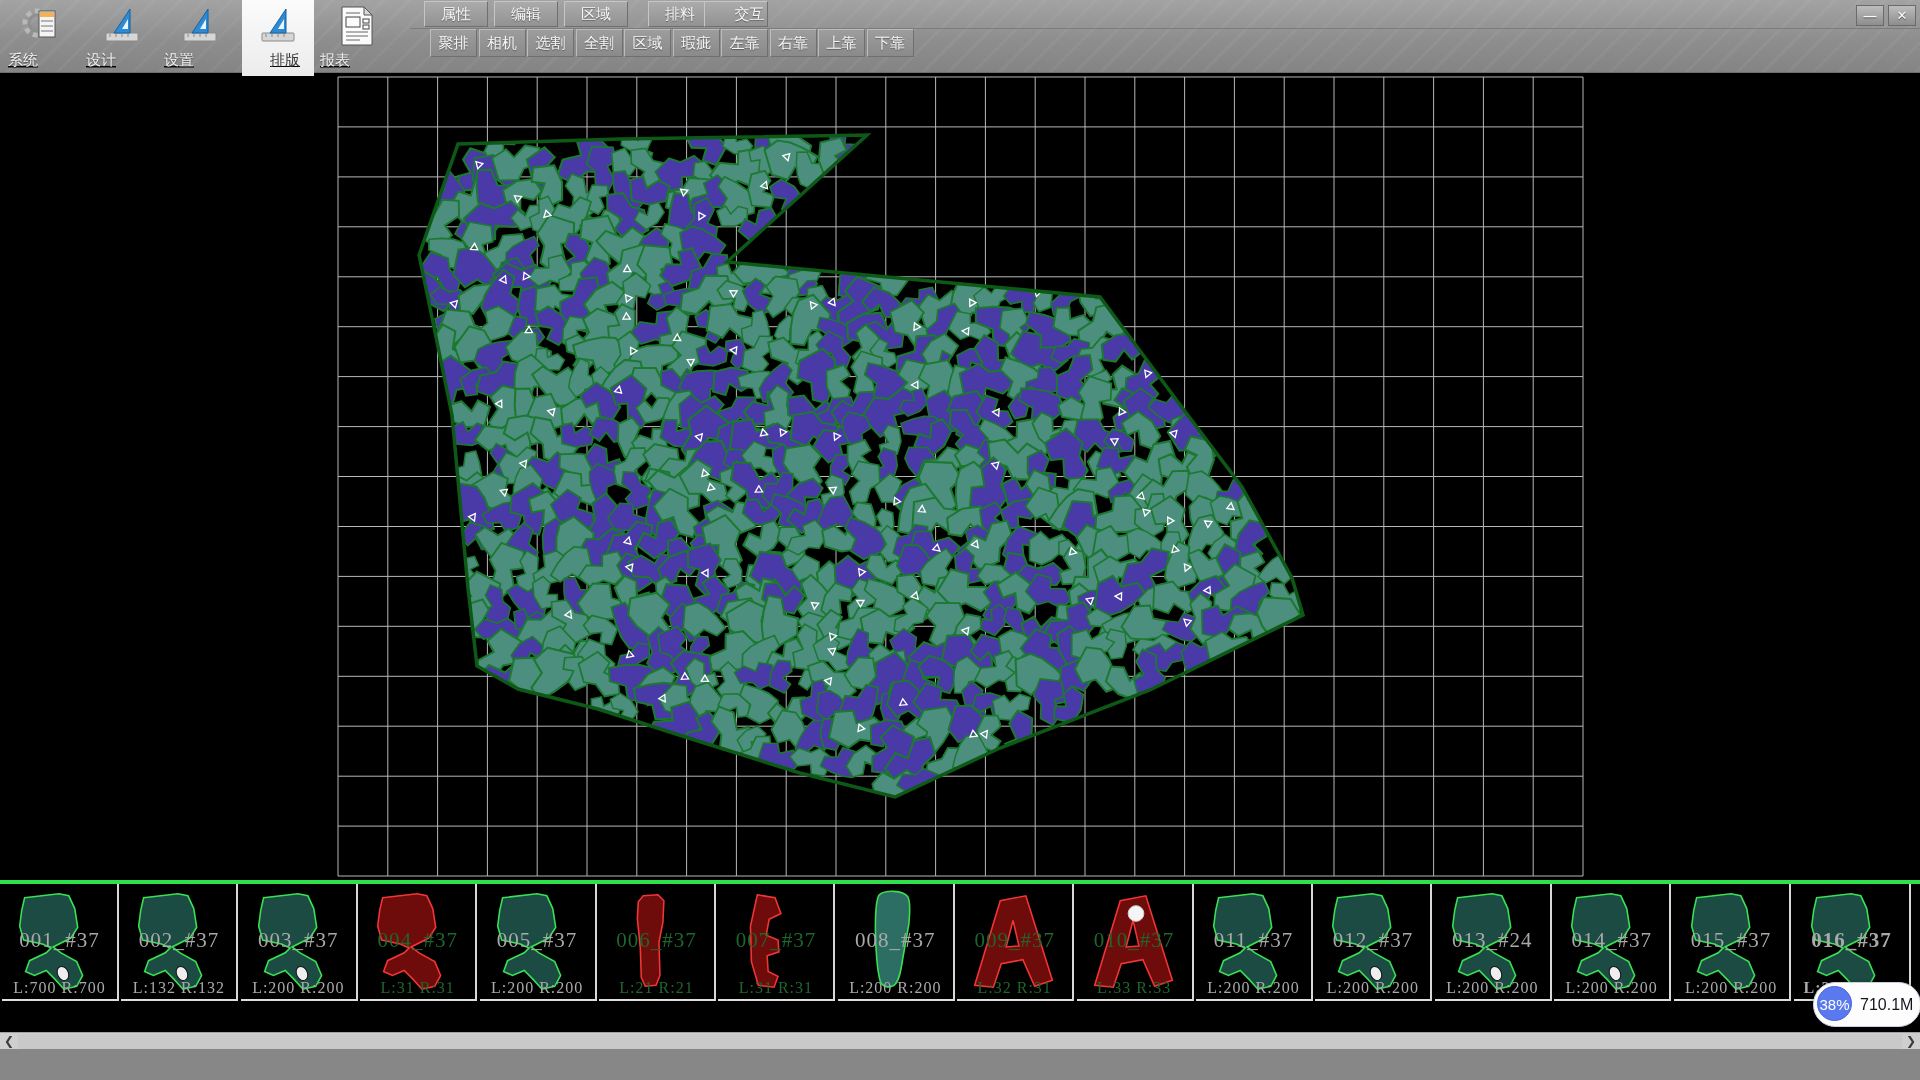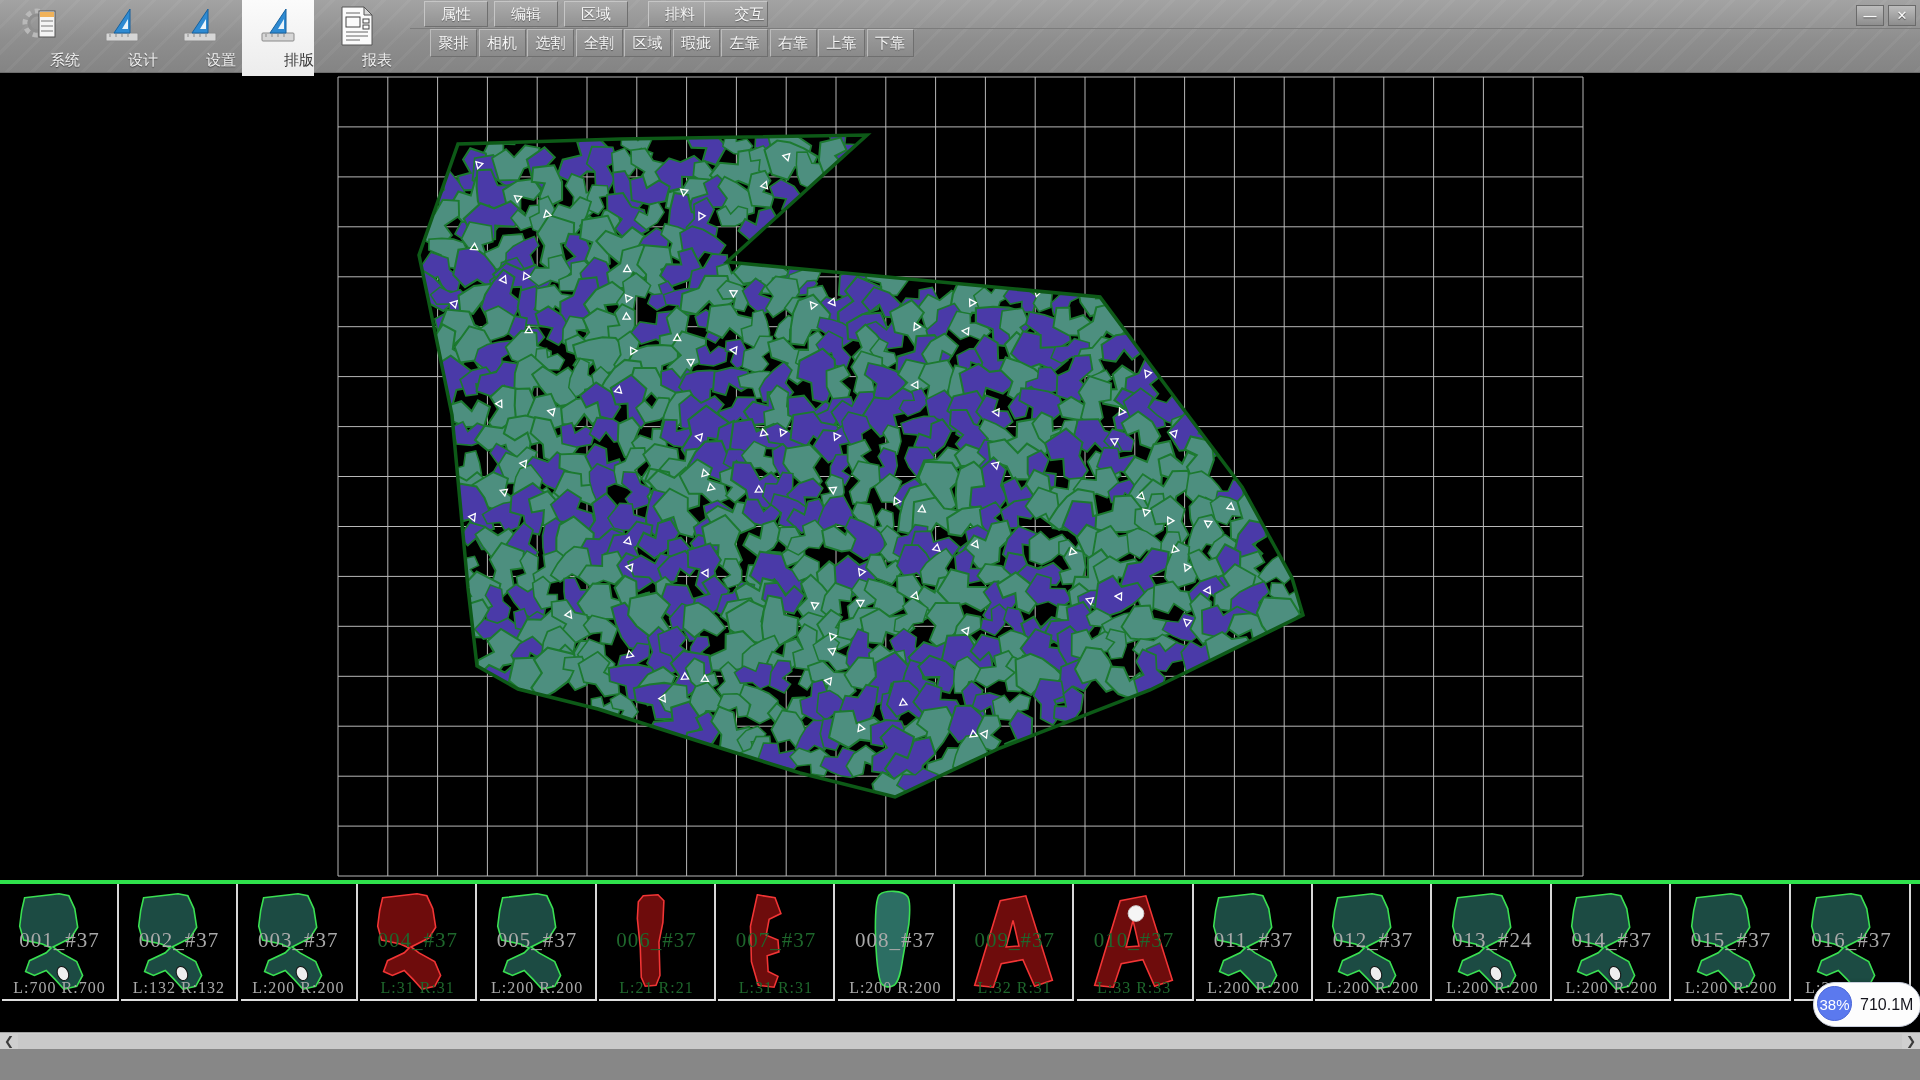--- a/index.html
+++ b/index.html
@@ -10,21 +10,21 @@
   }
   
   .titlebar{
     position:absolute;left:0;top:0;width:1920px;height:73px;
     background:
       repeating-linear-gradient(135deg,rgba(255,255,255,.045) 0 3px,rgba(0,0,0,0) 3px 18px),
       linear-gradient(180deg,#a3a3a3,#8e8e8e 55%,#848484);
     border-bottom:1px solid #6d6d6d;box-sizing:border-box;z-index:5;
   }
   .rowdivider{position:absolute;left:410px;top:28px;width:1510px;height:1px;background:#7c7c7c;}
-  .nav-tab{position:absolute;top:0;width:72px;height:76px;text-align:right;}
+  .nav-tab{position:absolute;top:0;width:72px;height:76px;text-align:left;text-decoration:underline;}
   .nav-tab.active{background:linear-gradient(180deg,#fbfbfb,#ececec);}
   .nav-tab .icn{display:block;margin:3px auto 0 auto;width:44px;height:46px;}
   .nav-tab .lbl{display:block;font-size:15px;color:#f1f1f1;text-shadow:0 1px 1px rgba(0,0,0,.45);margin-top:2px;}
   .nav-tab.active .lbl{color:#3a3a3a;text-shadow:none;padding-left:28px;}
   .menu-btn{
     position:absolute;top:1px;height:26px;width:64px;box-sizing:border-box;
     line-height:24px;text-align:center;font-size:15px;color:#f6f6f6;
     background:linear-gradient(180deg,#ababab,#929292);
     border:1px solid;border-color:#c6c6c6 #6f6f6f #6f6f6f #c6c6c6;
     text-shadow:0 1px 1px rgba(0,0,0,.4);
@@ -2291,21 +2291,21 @@
       </div>
       <div class="thumb-cell" style="left: 1673.6px;">
         <div>
           <svg width="117" height="117" viewBox="0 0 119 117">
             <path d="M23 13 L58 9 L68 11 L74 24 L77 43 L70 54 L52 63 L60 69 L76 78 L82 92 L76 103 L63 106 L54 96 L45 87 L33 92 L24 88 L28 77 L45 69 L50 64 L41 60 L22 56 L18 42 L20 26 Z" fill="#1c4b43" stroke="#3ae052" stroke-width="1.6" fill-rule="evenodd"></path>
           </svg>
         </div>
         <div class="thumb-id" style="color: rgb(169, 169, 169);">015_#37</div>
         <div class="thumb-info" style="color: rgb(169, 169, 169);">L:200 R:200</div>
       </div>
-      <div class="thumb-cell" style="left: 1794px;">
+      <div class="thumb-cell" style="left: 1794px; font-weight: bold;">
         <div>
           <svg width="117" height="117" viewBox="0 0 119 117">
             <path d="M23 13 L58 9 L68 11 L74 24 L77 43 L70 54 L52 63 L60 69 L76 78 L82 92 L76 103 L63 106 L54 96 L45 87 L33 92 L24 88 L28 77 L45 69 L50 64 L41 60 L22 56 L18 42 L20 26 Z" fill="#1c4b43" stroke="#3ae052" stroke-width="1.6" fill-rule="evenodd"></path>
           </svg>
         </div>
         <div class="thumb-id" style="color: rgb(169, 169, 169);">016_#37</div>
         <div class="thumb-info" style="color: rgb(169, 169, 169);">L:200 R:200</div>
       </div>
       <div class="thumb-cell" style="left: 1912.4px;">
         <div>

